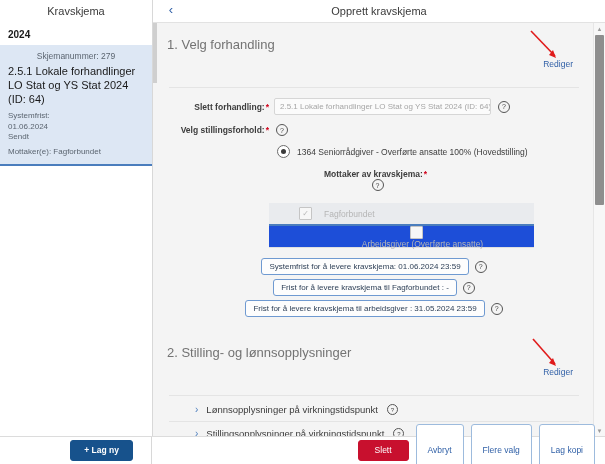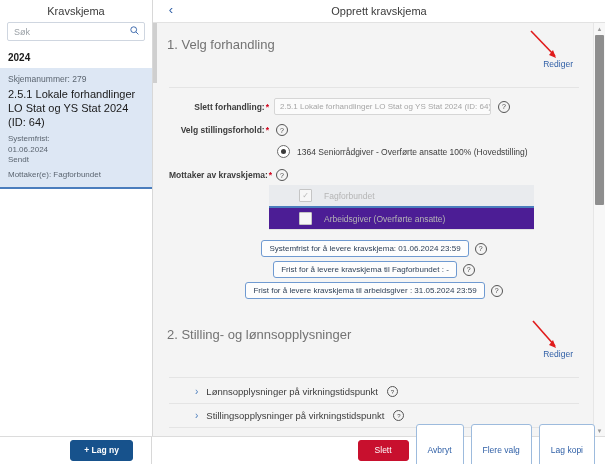--- a/index.html
+++ b/index.html
@@ -45,21 +45,21 @@
   .list-scroll{flex:1;overflow:hidden;background:#ffffff;}
   .group-header{
     padding:7px 8px 5px 8px;font-size:10px;font-weight:bold;color:#1a1a1a;
     background:#ffffff;
   }
   .list-item{
     background:#dde7f4;padding:6px 8px 8px 8px;
     border-bottom:2px solid #4a7dbd;
     cursor:pointer;
   }
-  .li-num{font-size:8.5px;color:#5b6570;margin-bottom:4px;}
+  .li-num{font-size:8.5px;color:#5b6570;margin-bottom:4px;text-align:center;}
   .li-title{font-size:11px;color:#1a1a1a;line-height:1.25;margin-bottom:5px;}
   .li-row{display:flex;justify-content:space-between;align-items:flex-start;font-size:8px;color:#5b6570;flex-direction:column;}
   .li-left{line-height:1.3;}
   .li-right{font-size:8px;color:#5b6570;white-space:nowrap;}
   .li-mott{font-size:8px;color:#5b6570;margin-top:6px;}
 
   
   .right-panel{flex:1;display:flex;flex-direction:column;min-width:0;position:relative;background:#f4f4f4;}
   .right-header{
     height:22px;flex:0 0 22px;background:#ffffff;
@@ -156,21 +156,21 @@
   }
   .radio i{width:5px;height:5px;border-radius:50%;background:#3a3a3a;display:block;}
   .radio-label{font-size:8.5px;color:#3c3c3c;margin-left:7px;}
 
   .check-group{margin:2px 0 0 100px;width:265px;}
   .check-row{
     display:flex;align-items:center;height:21px;padding-left:30px;
     background:#eceef0;
   }
   .check-row.selected{border-bottom:2px solid #4a7dbd;background:#e9ebee;}
-  .check-row.plain{background:#4c1d95;border-bottom:1px solid #e0e0e0;}
+  .check-row.plain{background:#1d4ed8;border-bottom:1px solid #e0e0e0;flex-direction:column;}
   .cb{
     width:11px;height:11px;border:1px solid #c5c5c5;background:#f7f7f7;border-radius:1px;
     display:flex;align-items:center;justify-content:center;flex:0 0 11px;cursor:pointer;
   }
   .cb span{font-size:8px;color:#b7b7b7;line-height:1;}
   .check-label{font-size:8.5px;color:#b5b5b5;margin-left:12px;}
 
   .deadlines{margin-top:10px;display:flex;flex-direction:column;align-items:center;gap:4px;}
   .dl-row{display:flex;align-items:center;}
   .dl-box{
@@ -211,31 +211,20 @@
   .btn-outline{background:#ffffff;color:#2f5fa6;border:1px solid #9dbbdd;padding:21px 11px;}
 </style>
 </head>
 <body>
 
 <div class="app">
   <div class="body-split">
 
     <div class="left-panel">
       <div class="left-title">Kravskjema</div>
-      <div class="search-wrap">
-        <div class="search-box">
-          <input type="text" placeholder="Søk" style="">
-          <span class="search-icon">
-            <svg width="9" height="9" viewBox="0 0 9 9">
-              <circle cx="3.7" cy="3.7" r="2.9" fill="none" stroke="#2f5fa6" stroke-width="0.9"></circle>
-              <line x1="5.9" y1="5.9" x2="8.4" y2="8.4" stroke="#2f5fa6" stroke-width="0.9"></line>
-            </svg>
-          </span>
-        </div>
-      </div>
       <div class="list-scroll">
         <div class="group-header">2024</div>
         <div class="list-item">
           <div class="li-num">Skjemanummer: 279</div>
           <div class="li-title">2.5.1 Lokale forhandlinger LO Stat og YS Stat 2024 (ID: 64)</div>
           <div class="li-row">
             <div class="li-left">
               <div>Systemfrist:</div>
               <div>01.06.2024</div>
             </div>
@@ -287,21 +276,21 @@
               <span class="help-icon">?</span>
             </div>
 
             <div class="radio-row">
               <span class="radio">
                   <i></i>
                 </span>
               <span class="radio-label">1364 Seniorrådgiver - Overførte ansatte 100% (Hovedstilling)</span>
             </div>
 
-            <div class="form-row" style="margin-bottom:4px;">
+            <div class="form-row" style="margin-bottom:12px;flex-direction:column;">
               <div class="lbl" style="width:100px;">
                 <span>Mottaker av kravskjema:</span><span class="req">*</span>
               </div>
               <span class="help-icon">?</span>
             </div>
 
             <div class="check-group">
               <div class="check-row selected">
                 <span class="cb">
                     <span>✓</span>

